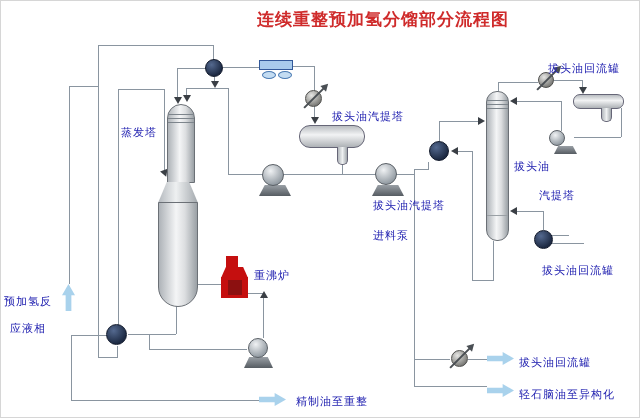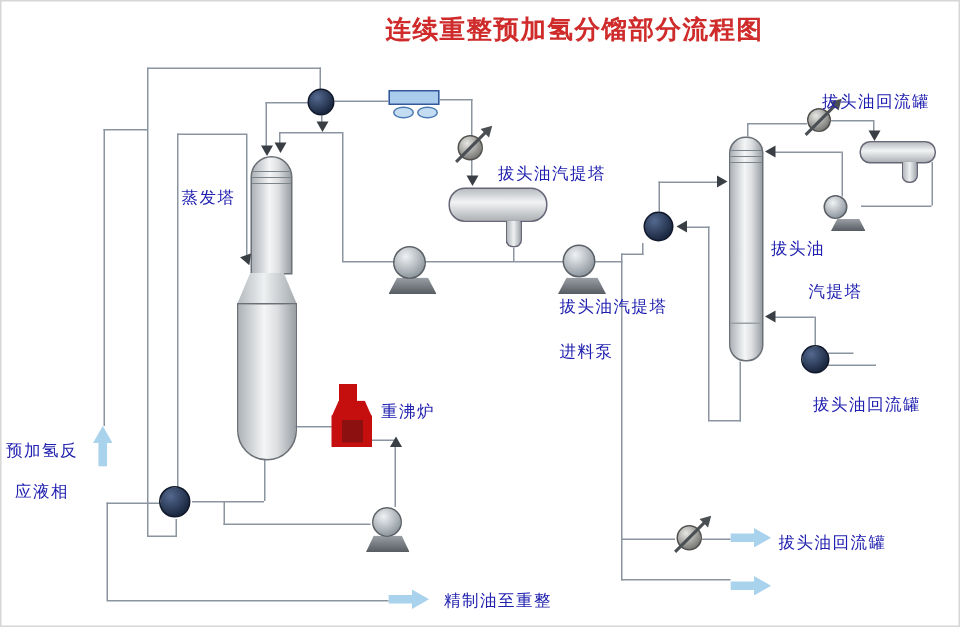--- a/index.html
+++ b/index.html
@@ -178,14 +178,15 @@
   <div class="lbl" style="left:513px;top:159px;">拔头油</div>
   <div class="lbl" style="left:513px;top:188px;margin-left:25px;">汽提塔</div>
   <div class="lbl" style="left:372px;top:198px;">拔头油汽提塔</div>
   <div class="lbl" style="left:372px;top:228px;">进料泵</div>
   <div class="lbl" style="left:541px;top:263px;">拔头油回流罐</div>
   <div class="lbl" style="left:253px;top:268px;">重沸炉</div>
   <div class="lbl" style="left:3px;top:294px;">预加氢反</div>
   <div class="lbl" style="left:9px;top:321px;">应液相</div>
   <div class="lbl" style="left:295px;top:394px;">精制油至重整</div>
   <div class="lbl" style="left:518px;top:355px;">拔头油回流罐</div>
+  <div class="lbl" style="left:518px;top:387px;">轻石脑油至异构化</div>
 
 </div>
 
 </body></html>

